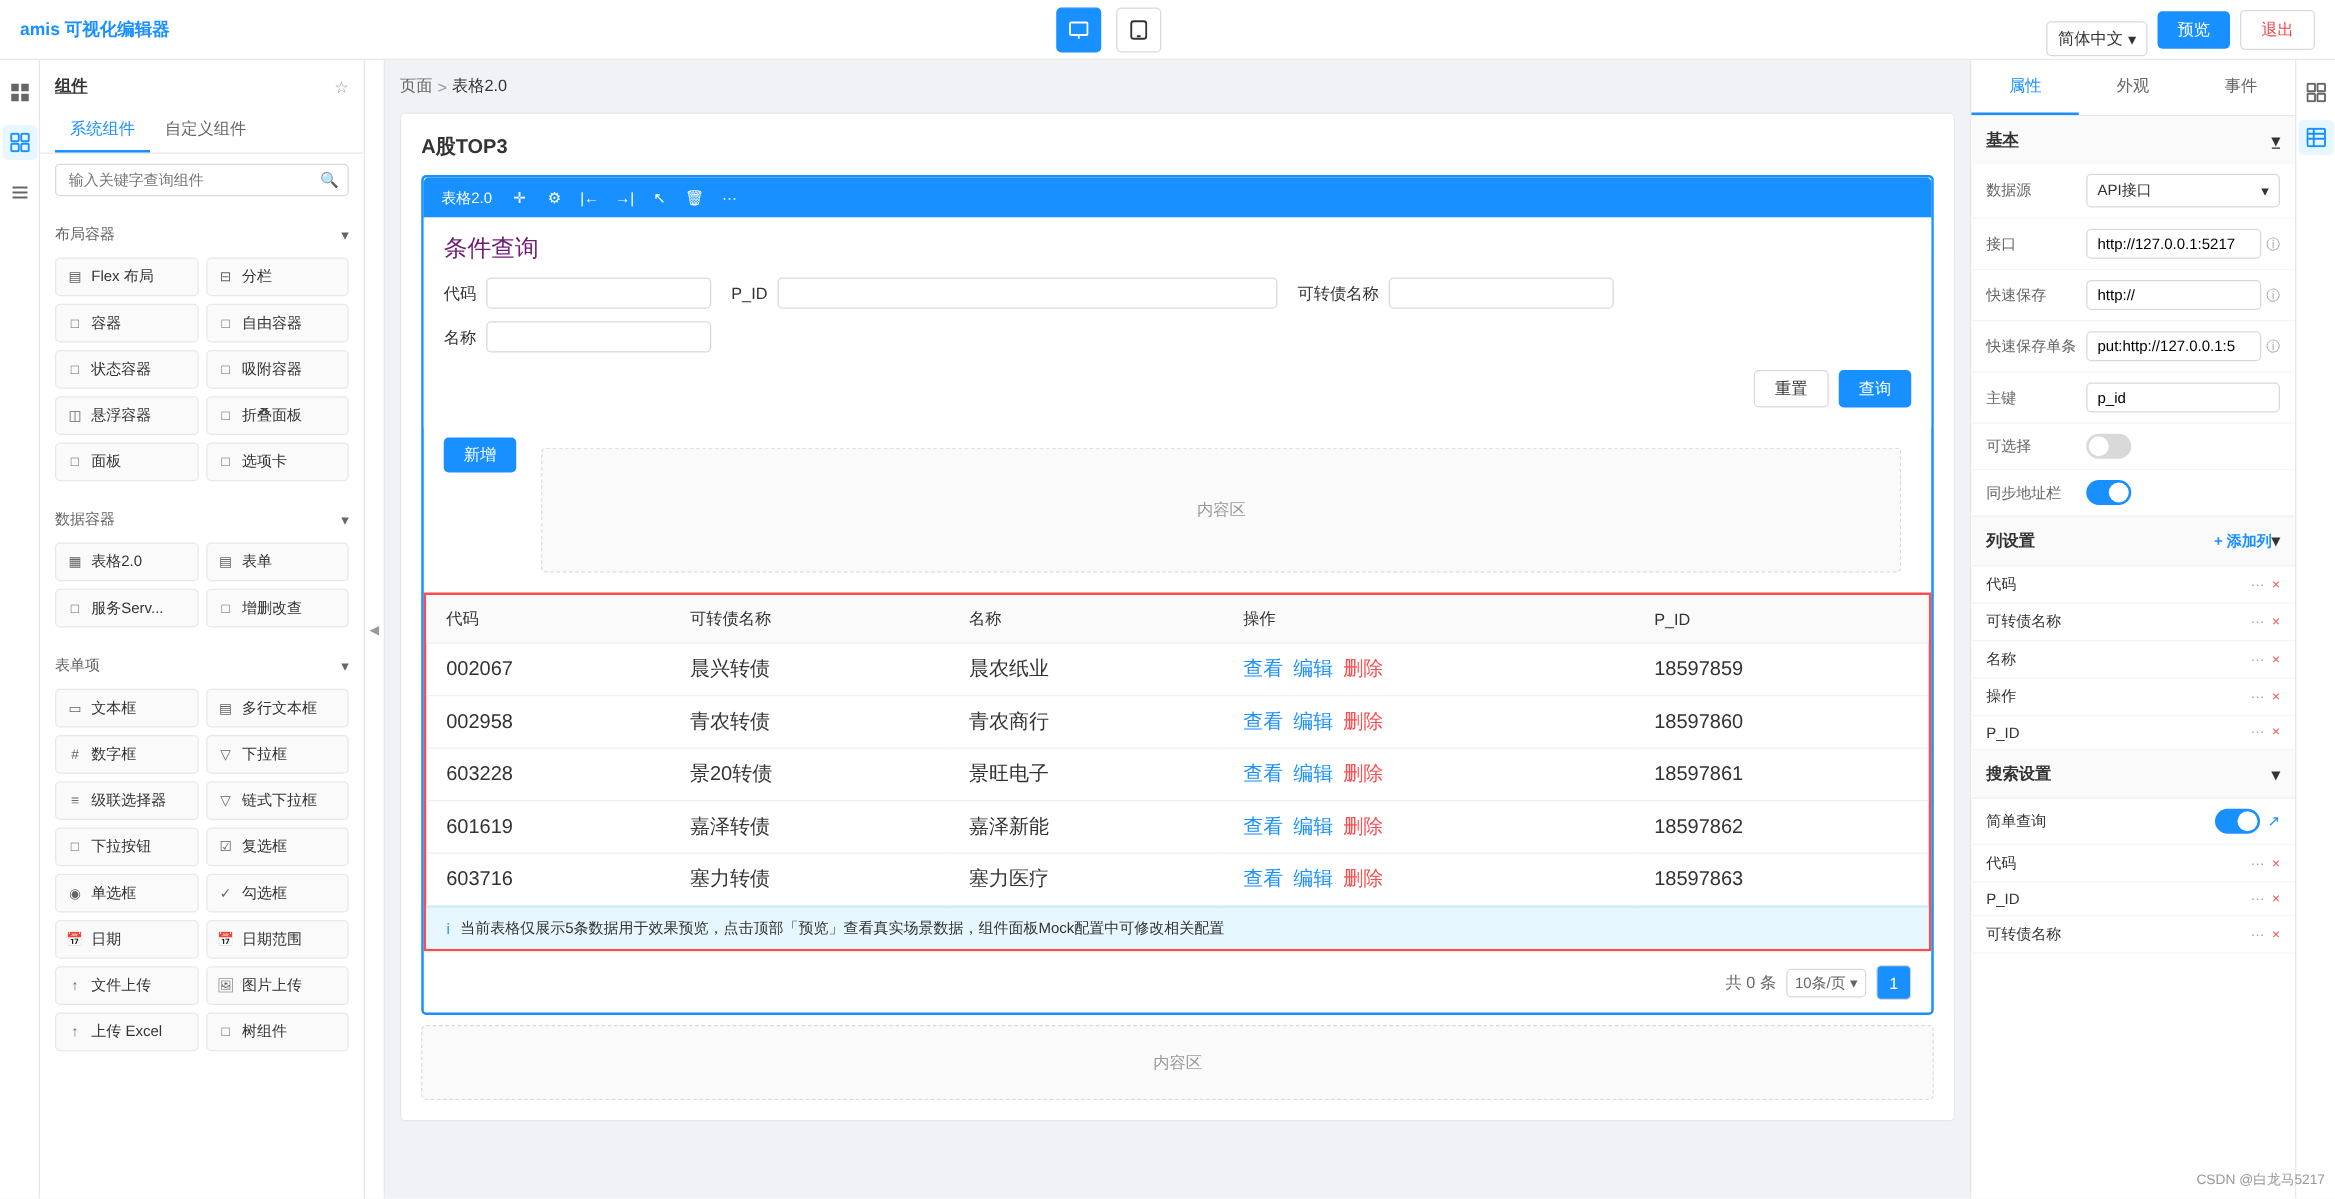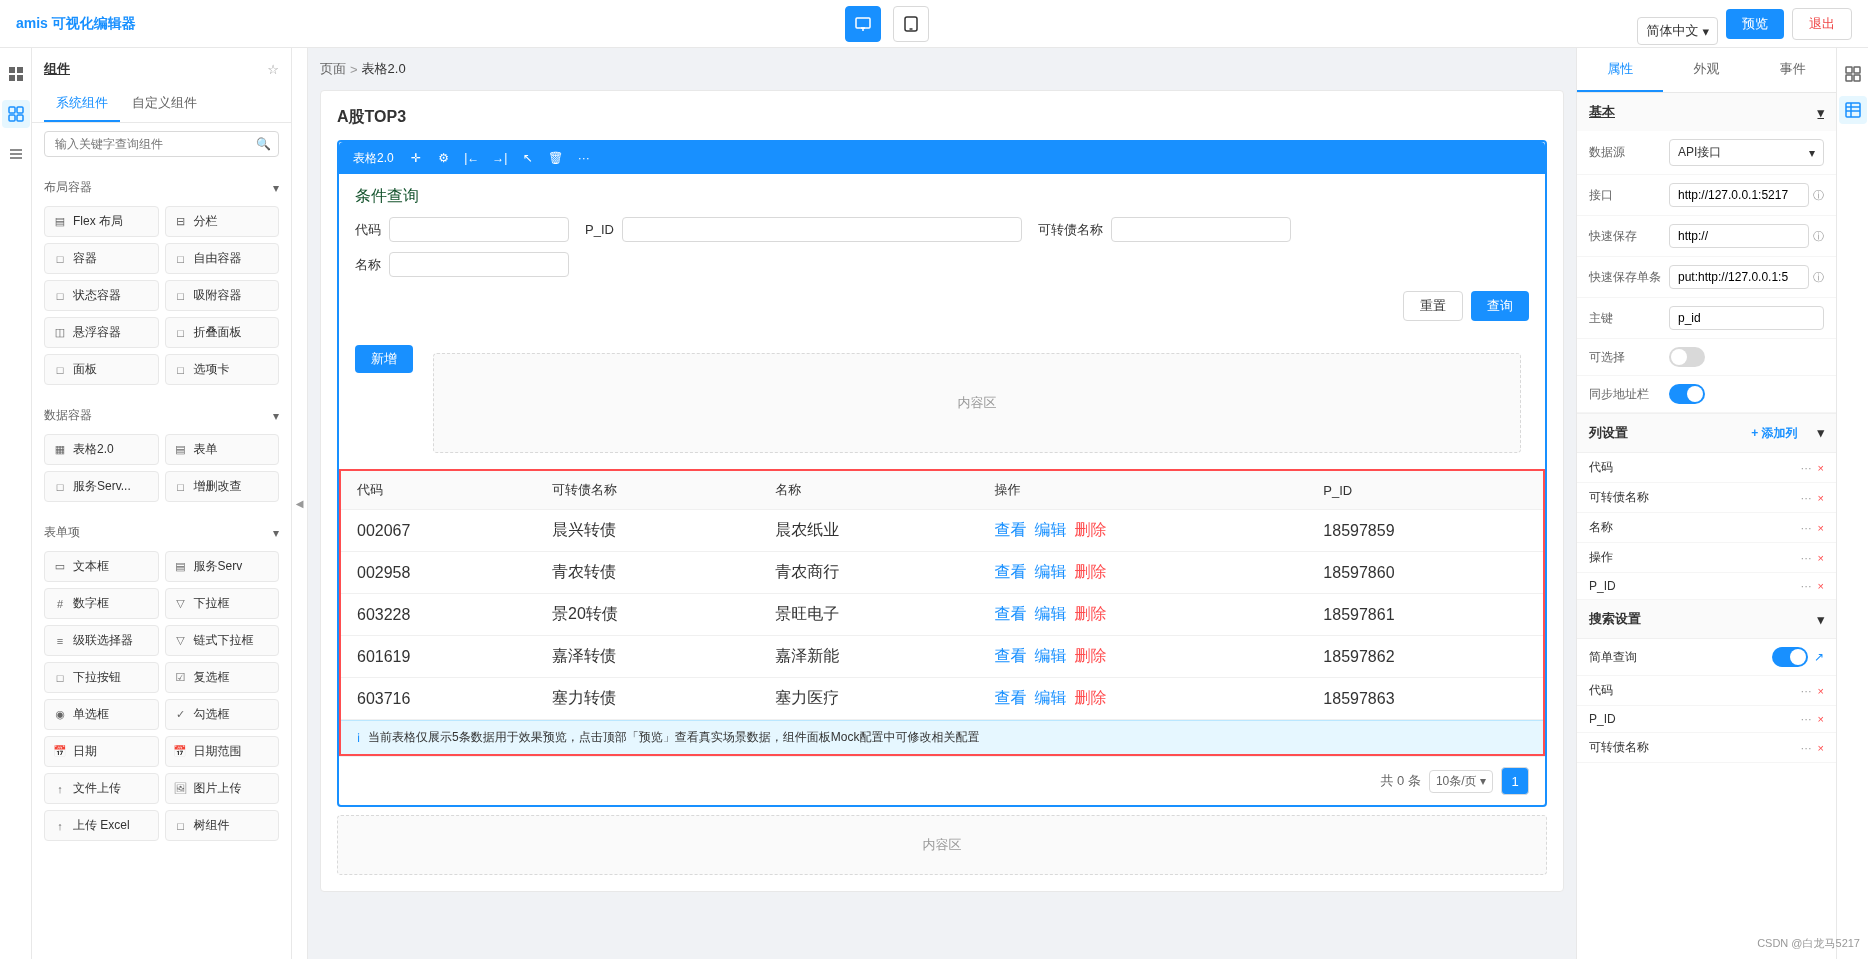--- a/index.html
+++ b/index.html
@@ -54,21 +54,21 @@
     .canvas-area { background: #fff; border: 1px solid #e8e8e8; border-radius: 4px; padding: 16px; min-height: 600px; }
     .page-title { font-size: 16px; font-weight: 600; color: #333; margin-bottom: 12px; }
 
     
     .table-component { border: 2px solid #1890ff; border-radius: 4px; position: relative; }
     .table-toolbar { background: #1890ff; display: flex; align-items: center; gap: 4px; padding: 4px 8px; border-radius: 4px 4px 0 0; }
     .table-toolbar-label { color: #fff; font-size: 12px; padding: 2px 6px; }
     .table-toolbar-btn { width: 24px; height: 24px; display: flex; align-items: center; justify-content: center; cursor: pointer; color: #fff; border-radius: 3px; font-size: 12px; }
 
     .condition-query { padding: 12px 16px; background: #fff; }
-    .condition-title { font-size: 16px; color: #14532d; margin-bottom: 10px; }
+    .condition-title { font-size: 19px; color: #701a75; margin-bottom: 10px; }
     .condition-row { display: flex; align-items: center; gap: 16px; margin-bottom: 10px; }
     .condition-item { display: flex; align-items: center; gap: 8px; }
     .condition-label { font-size: 13px; color: #333; white-space: nowrap; }
     .condition-input { border: 1px solid #d9d9d9; border-radius: 4px; padding: 4px 10px; font-size: 13px; outline: none; width: 180px; }
     .condition-input-wide { width: 400px; }
     .condition-actions { display: flex; justify-content: flex-end; gap: 8px; padding: 4px 0; }
     .btn-reset { background: #fff; color: #333; border: 1px solid #d9d9d9; border-radius: 4px; padding: 5px 16px; cursor: pointer; font-size: 13px; }
     .btn-query { background: #1890ff; color: #fff; border: none; border-radius: 4px; padding: 5px 16px; cursor: pointer; font-size: 13px; }
     .btn-add { background: #1890ff; color: #fff; border: none; border-radius: 4px; padding: 5px 16px; cursor: pointer; font-size: 13px; }
 
@@ -299,21 +299,21 @@
             <span>表单项</span>
             <span class="chevron-down"></span>
           </div>
           <div class="component-grid">
             <div class="component-item">
               <span class="comp-icon">▭</span>
               <span>文本框</span>
             </div>
             <div class="component-item">
               <span class="comp-icon">▤</span>
-              <span>服务Serv</span>
+              <span>多行文本框</span>
             </div>
             <div class="component-item">
               <span class="comp-icon">#</span>
               <span>数字框</span>
             </div>
             <div class="component-item">
               <span class="comp-icon">▽</span>
               <span>下拉框</span>
             </div>
             <div class="component-item">
@@ -608,21 +608,21 @@
             <span class="prop-label">同步地址栏</span>
             <div class="prop-value">
               <div class="prop-toggle"></div>
             </div>
           </div>
         </div>
 
         <div class="col-setting-section">
           <div class="col-section-header">
             <span>列设置</span>
-            <div style="display:flex;align-items:flex-start;gap:20px;">
+            <div style="display:flex;align-items:flex-start;gap:0;">
               <span class="col-add-btn">+ 添加列</span>
               <span class="chevron-down"></span>
             </div>
           </div>
           <div class="col-item">
             <span class="col-item-label">代码</span>
             <div class="col-item-actions">
               <span class="col-item-action">···</span>
               <span class="col-item-delete">×</span>
             </div>

